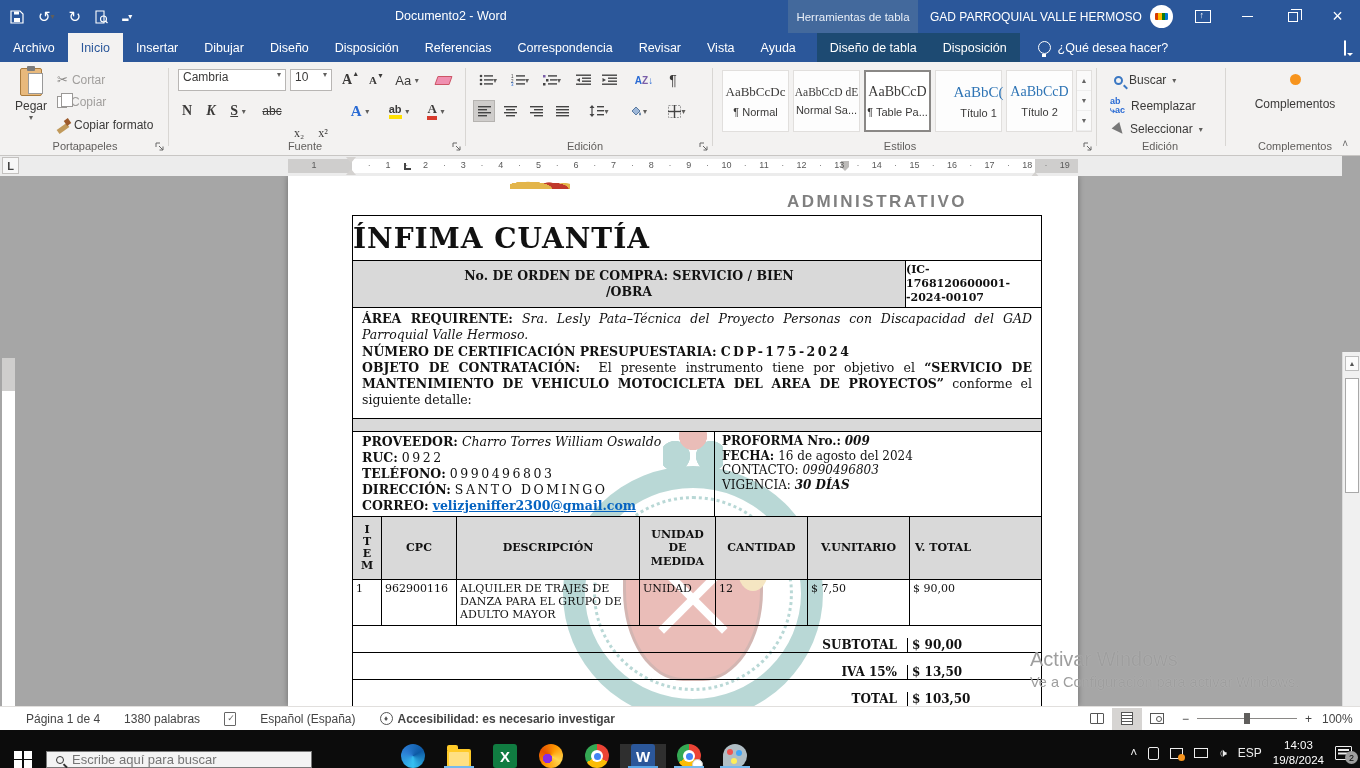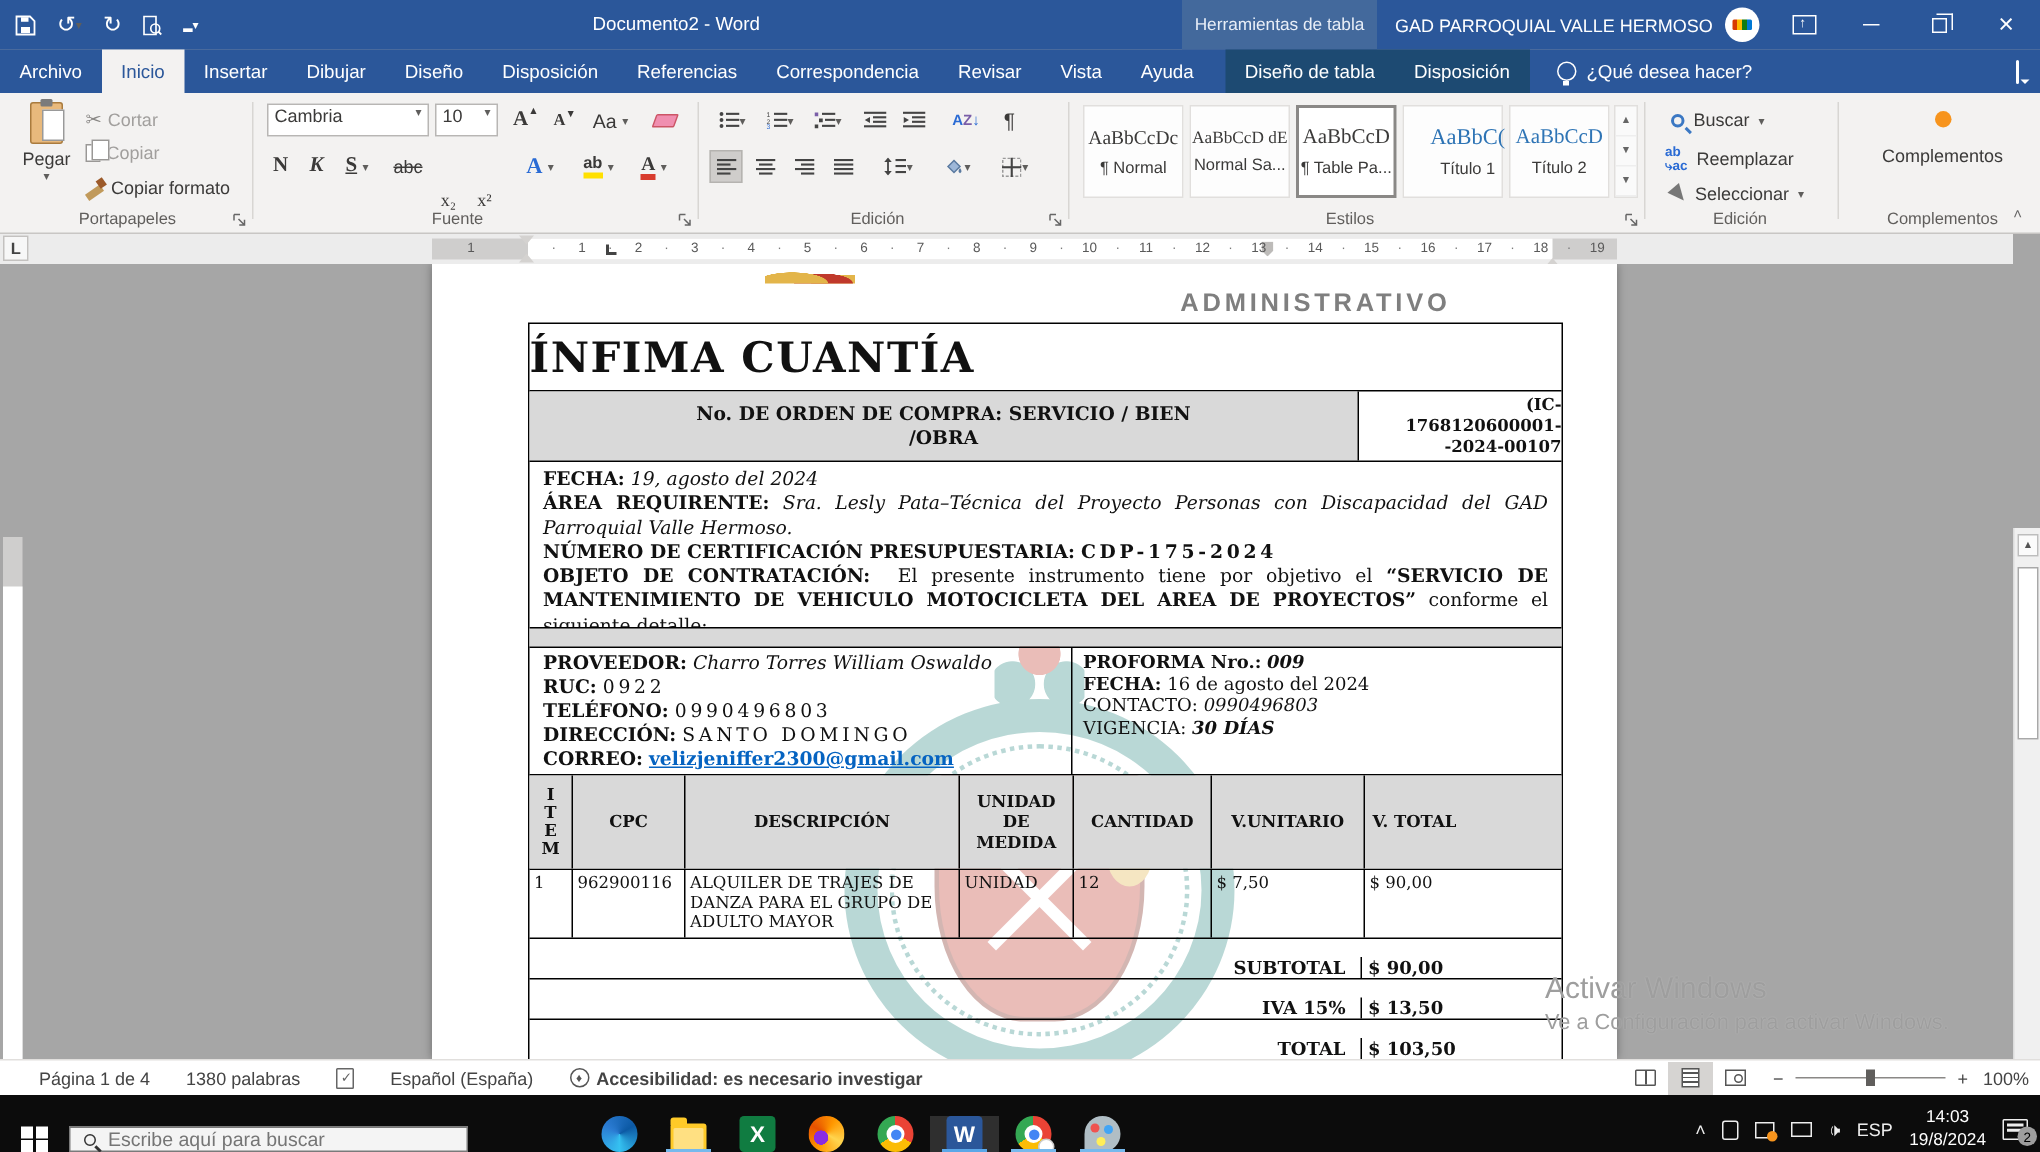--- a/index.html
+++ b/index.html
@@ -130,21 +130,21 @@
   .wm-shield:after { content:""; position:absolute; left:50%; top:50%; width:90px; height:8px; background:#fff; transform:translate(-50%,-50%) rotate(-45deg); }
   .wm-dot { position:absolute; left:210px; top:130px; width:30px; height:40px; border-radius:50%; background:#e3b54a; }
 
   
   .dtable { position:absolute; left:64px; top:39px; width:690px; border:1.5px solid #000; background:transparent; }
   .drow { border-top:1px solid #000; position:relative; }
   .drow:first-child { border-top:none; }
   .title-row { height:44px; display:flex; align-items:center; justify-content:flex-start; font-size:28px; font-weight:bold; letter-spacing:1px; }
   .order-row { display:flex; height:47px; }
   .order-label { flex:1; background:#d9d9d9; display:flex; flex-direction:column; align-items:center; justify-content:center; font-weight:bold; font-size:12.5px; line-height:1.25; }
-  .order-code { width:136px; border-left:1px solid #000; display:flex; flex-direction:column; align-items:flex-end; justify-content:center; font-weight:bold; font-size:11px; line-height:1.25; text-align:center; }
+  .order-code { width:136px; border-left:1px solid #000; display:flex; flex-direction:column; align-items:flex-start; justify-content:center; font-weight:bold; font-size:11px; line-height:1.25; text-align:center; }
   .info-row { height:111px; padding:3px 9px; font-size:12.5px; line-height:1.3; overflow:hidden; }
   .info-row .just { text-align:justify; }
   .iv { font-style:italic; }
   .sp { letter-spacing:2.5px; }
   .sep-row { height:13px; background:#d9d9d9; }
   .prov-row { display:flex; }
   .prov-cell { width:361px; padding:2px 9px; font-size:12.5px; line-height:1.28; }
   .prof-cell { flex:1; border-left:1px solid #000; padding:2px 7px; font-size:12px; line-height:1.22; }
   .maillink { color:#0563c1; text-decoration:underline; font-weight:bold; }
   b.lbl { font-weight:bold; }
@@ -626,21 +626,20 @@
             <div>/OBRA</div>
           </div>
           <div class="order-code">
             <div>(IC-</div>
             <div>1768120600001-</div>
             <div>-2024-00107</div>
           </div>
         </div>
 
         <div class="drow info-row">
-          <div><b class="lbl">FECHA:</b> <span class="iv">19, agosto del 2024</span></div>
           <div class="just"><b class="lbl">ÁREA REQUIRENTE:</b> <span class="iv">Sra. Lesly Pata–Técnica del Proyecto Personas con Discapacidad del GAD Parroquial Valle Hermoso.</span></div>
           <div><b class="lbl">NÚMERO DE CERTIFICACIÓN PRESUPUESTARIA:</b> <b class="sp">CDP-175-2024</b></div>
           <div class="just"><b class="lbl">OBJETO DE CONTRATACIÓN:</b>&nbsp;&nbsp;<span>El presente instrumento tiene por objetivo el</span> <b>“SERVICIO DE MANTENIMIENTO DE VEHICULO MOTOCICLETA DEL AREA DE PROYECTOS”</b> <span>conforme el siguiente detalle:</span></div>
         </div>
 
         <div class="drow sep-row"></div>
 
         <div class="drow prov-row">
           <div class="prov-cell">
             <div><b class="lbl">PROVEEDOR:</b> <span class="iv">Charro Torres William Oswaldo</span></div>

